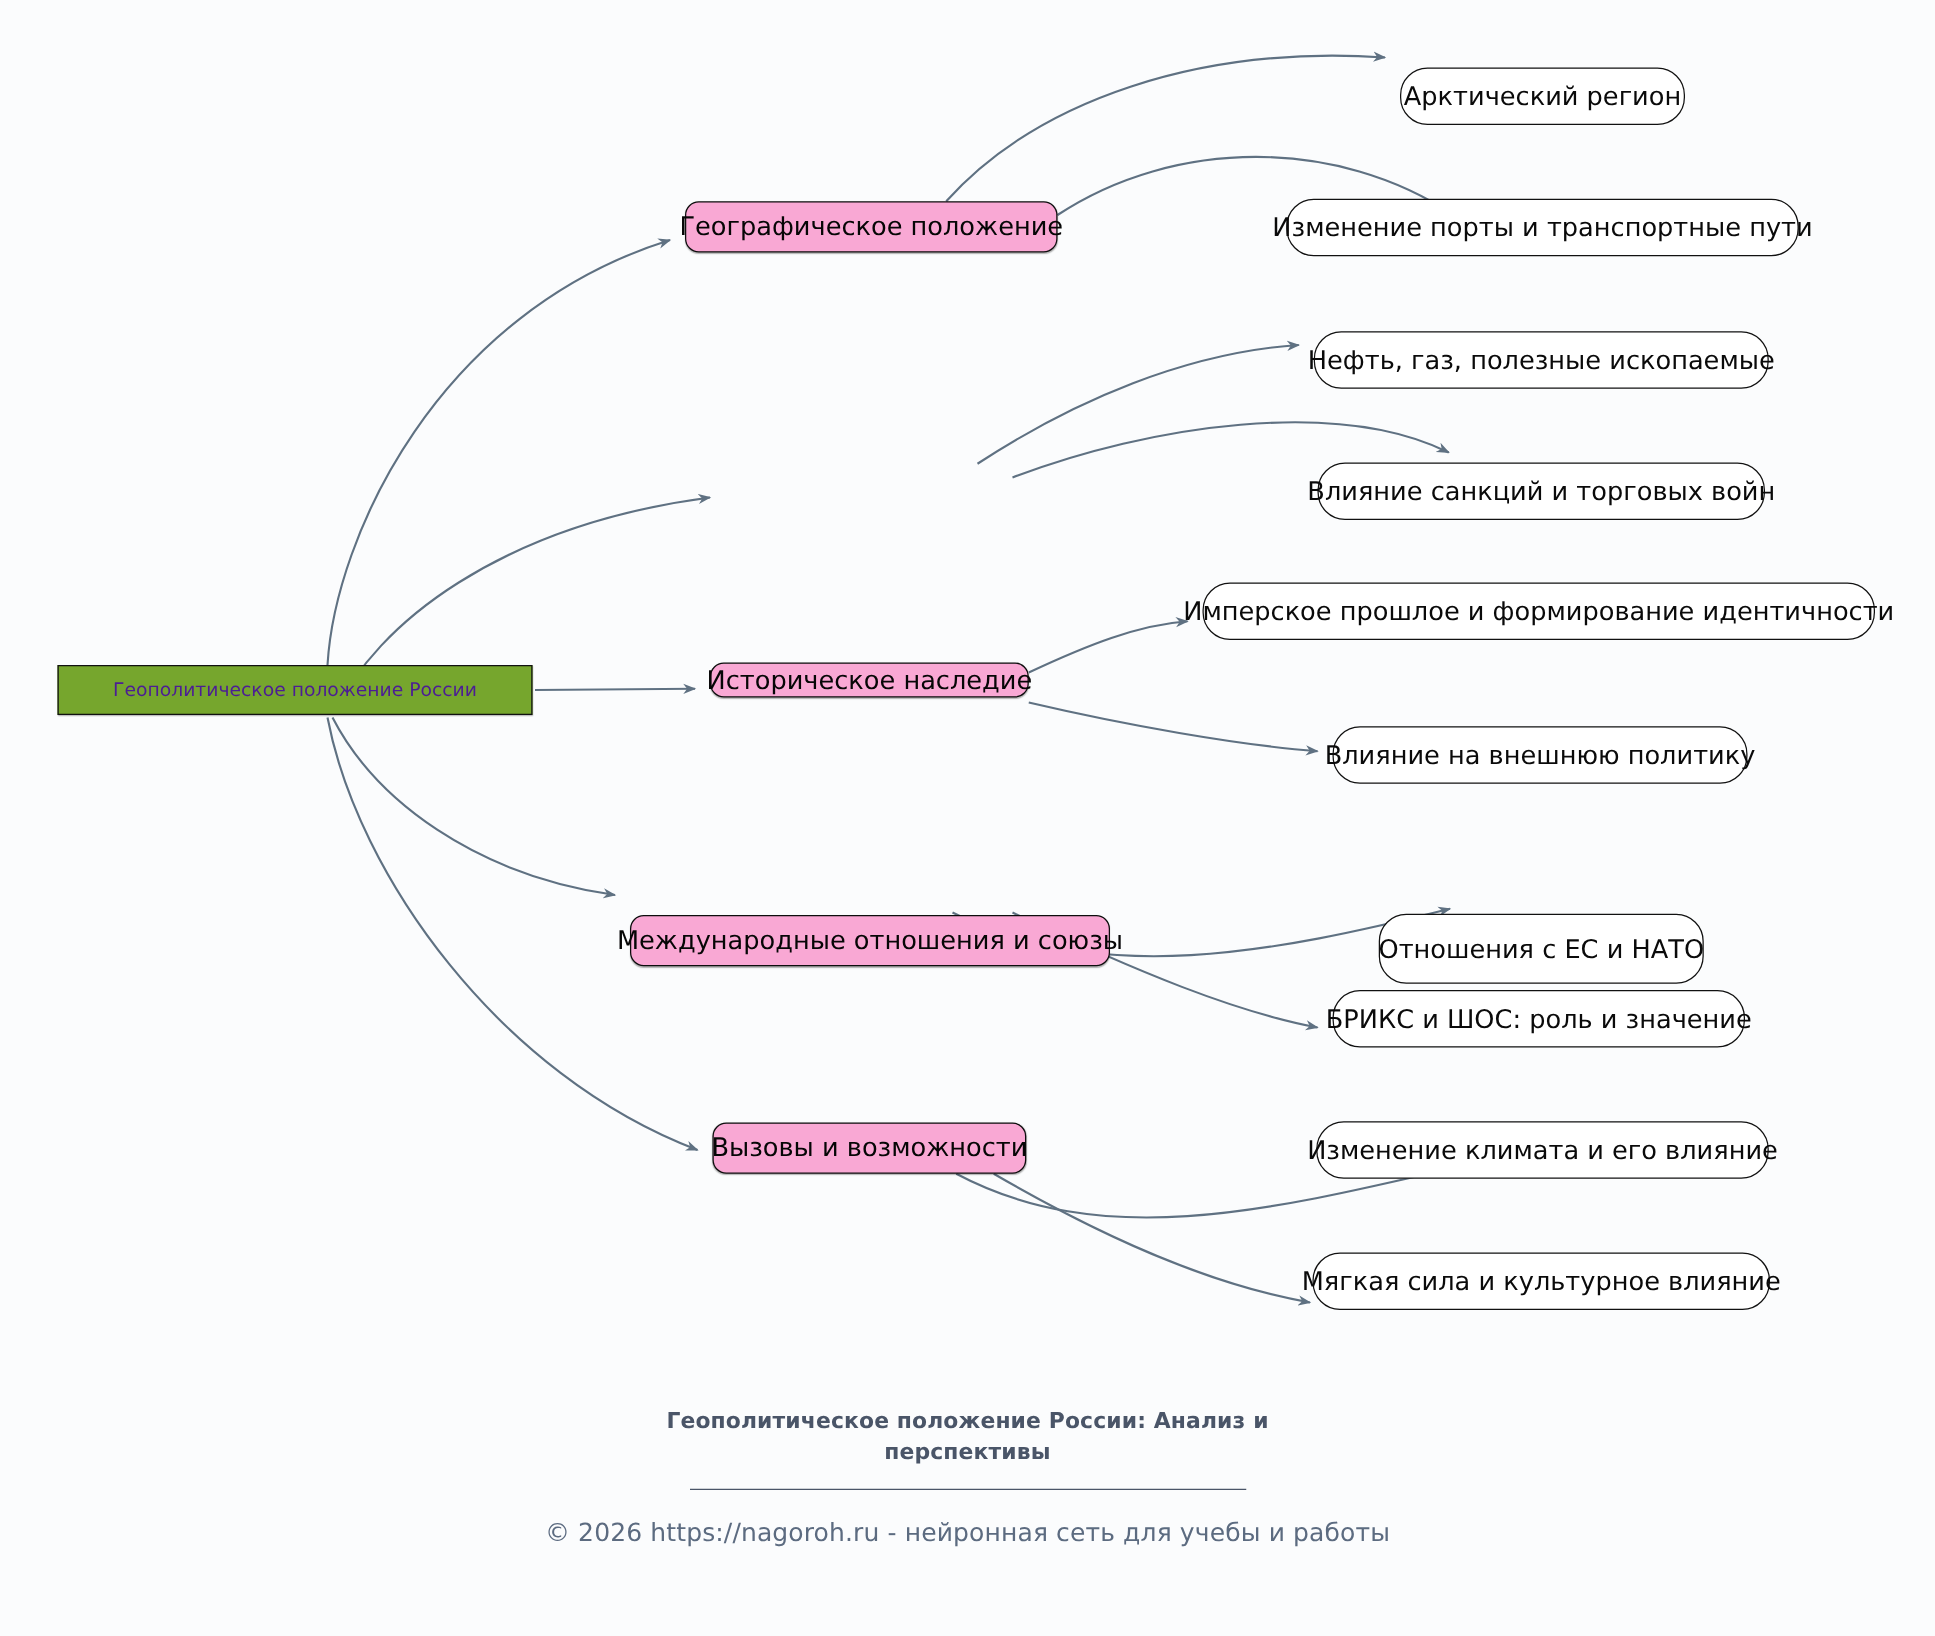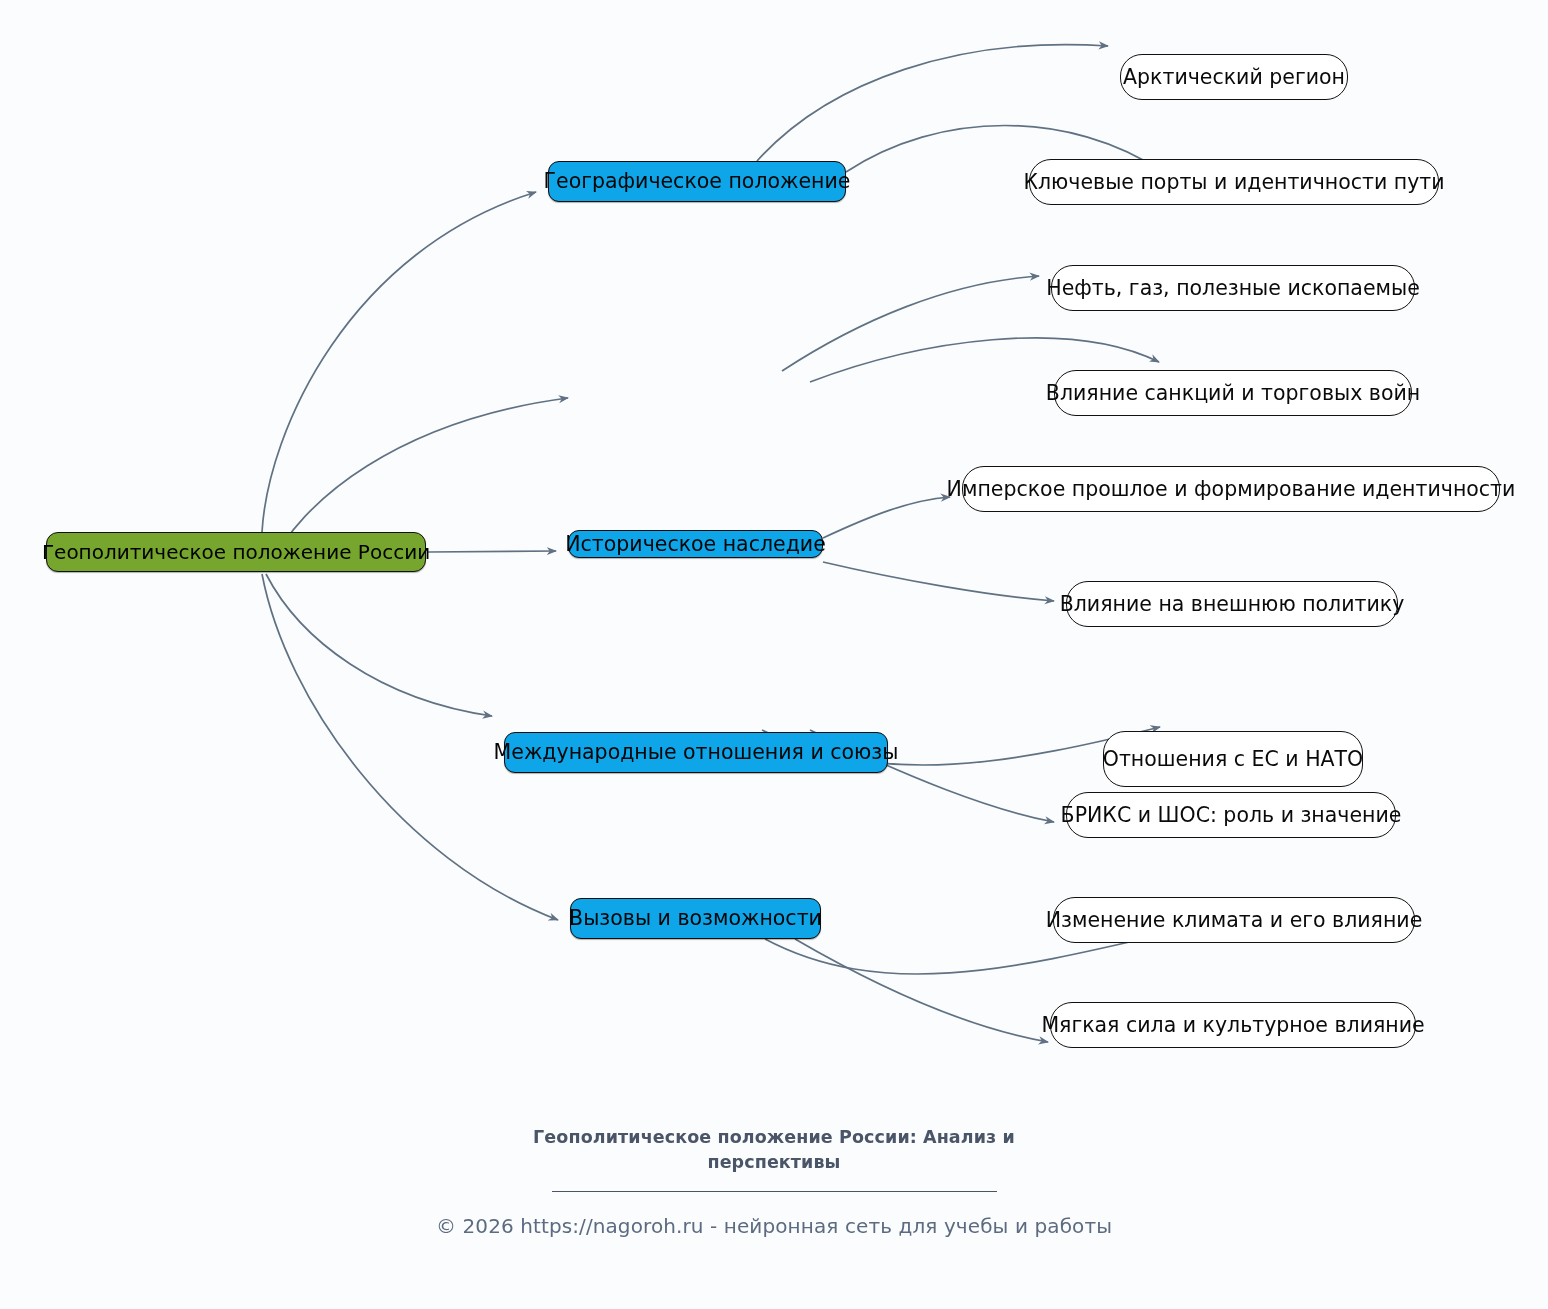--- a/index.html
+++ b/index.html
@@ -37,29 +37,29 @@
     align-items: center;
     justify-content: center;
     white-space: nowrap;
     line-height: 1;
     text-align: right;
   }
 
   .node-root {
     background: #76a62d;
     border: 1.6px solid #111111;
-    border-radius: 12px;
-    color: #000000;
-    font-size: 20px;
+    border-radius: 0;
+    color: #4c1d95;
+    font-size: 15px;
     padding: 0 16px;
     box-shadow: 0 1px 1px rgba(0,0,0,0.30);
   }
 
   .node-branch {
-    background: #0ea5e9;
+    background: #f9a8d4;
     border: 1.6px solid #0d0d0d;
     border-radius: 11px;
     color: #060606;
     font-size: 20.5px;
     padding: 0 16px;
     box-shadow: 0 1px 1px rgba(0,0,0,0.30);
   }
 
   .node-leaf {
     background: #ffffff;
@@ -140,21 +140,21 @@
     <span>Геополитическое положение России</span>
   </div>
 
   <div class="node node-branch" style="left:548px; top:161px; width:298px; height:41px;">
     <span>Географическое положение</span>
   </div>
   <div class="node node-leaf" style="left:1120px; top:54px; width:228px; height:46px;">
     <span>Арктический регион</span>
   </div>
   <div class="node node-leaf" style="left:1029px; top:159px; width:410px; height:46px;">
-    <span>Ключевые порты и идентичности пути</span>
+    <span>Изменение порты и транспортные пути</span>
   </div>
 
   <div class="node node-leaf" style="left:1051px; top:265px; width:364px; height:46px;">
     <span>Нефть, газ, полезные ископаемые</span>
   </div>
   <div class="node node-leaf" style="left:1054px; top:370px; width:358px; height:46px;">
     <span>Влияние санкций и торговых войн</span>
   </div>
 
   <div class="node node-branch" style="left:568px; top:530px; width:255px; height:28px;">

